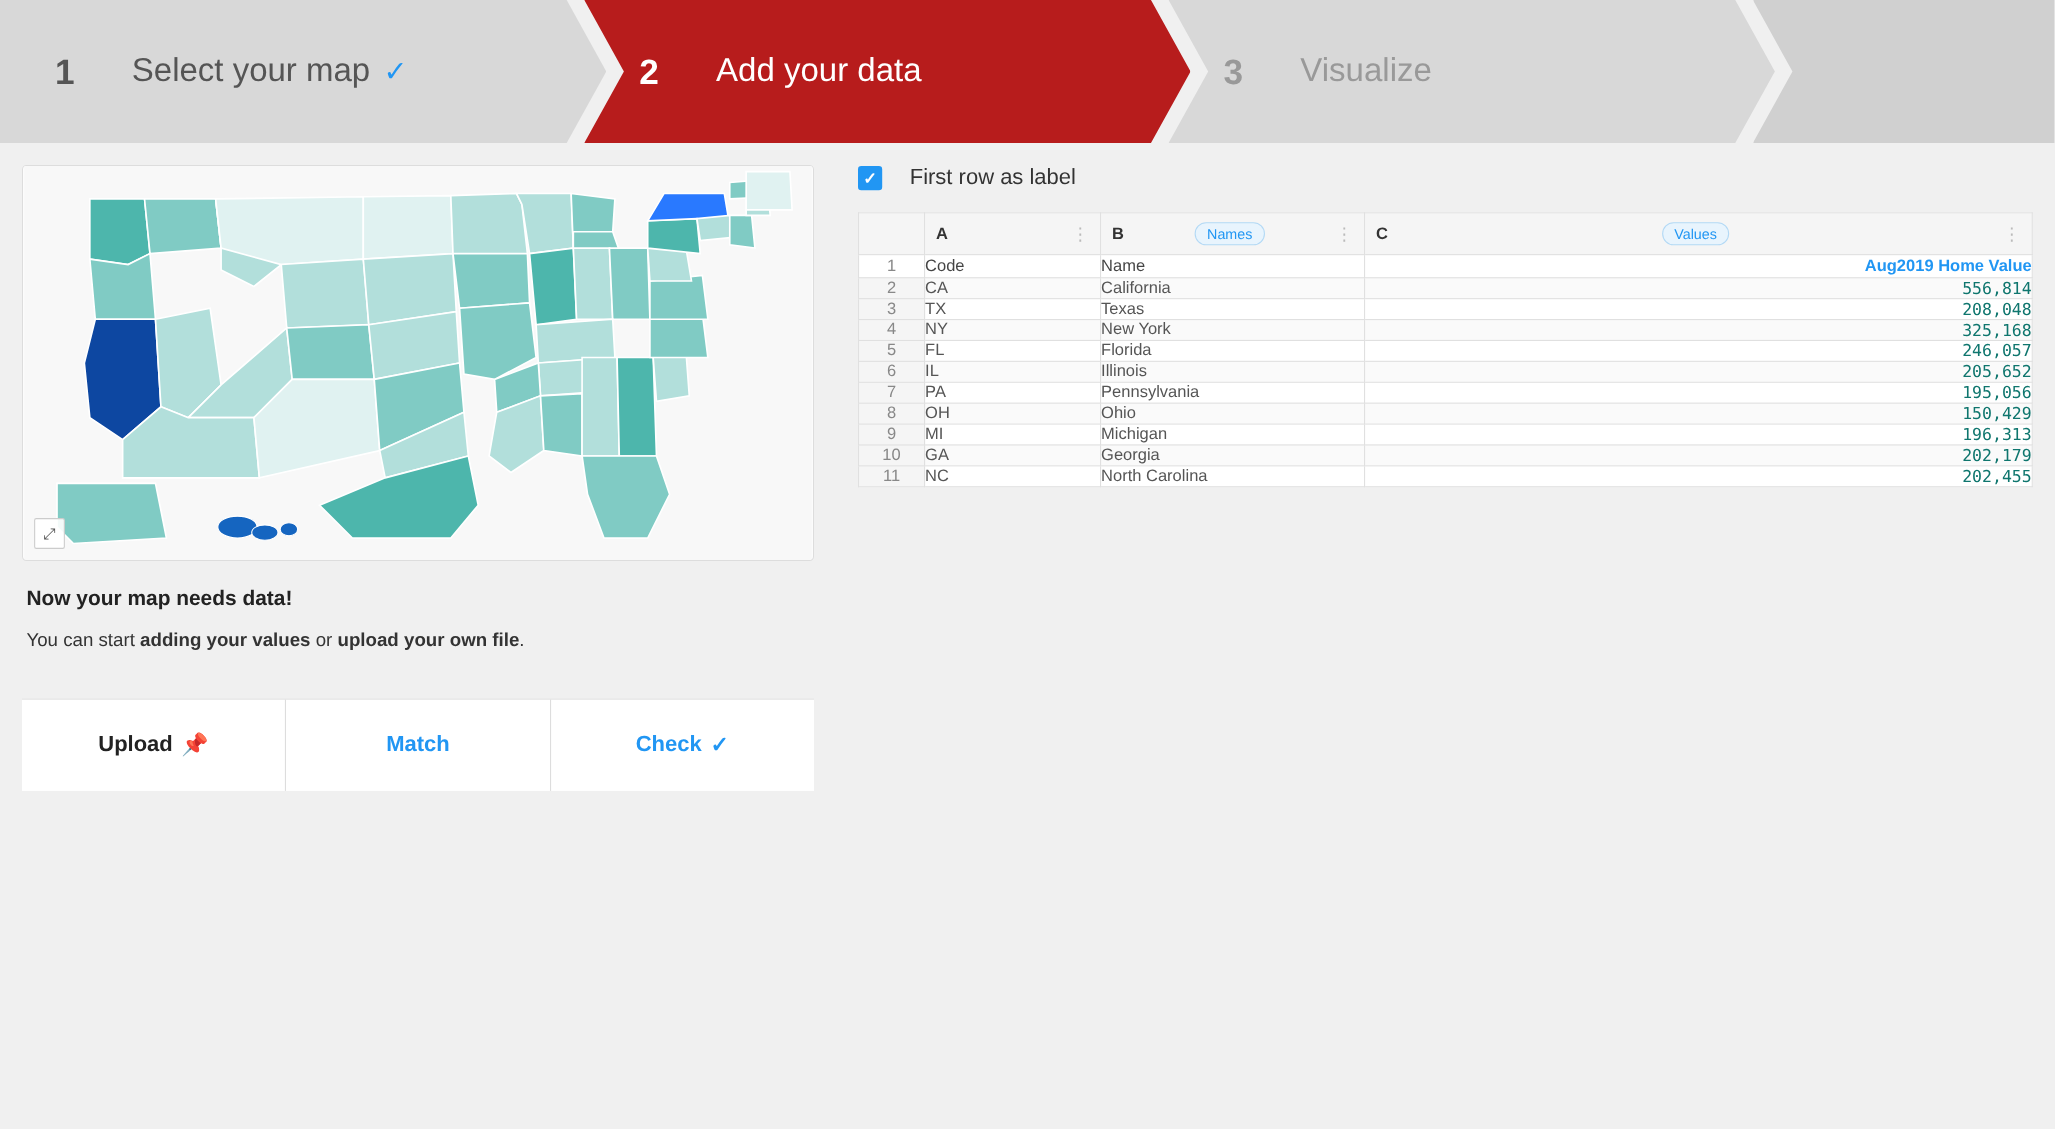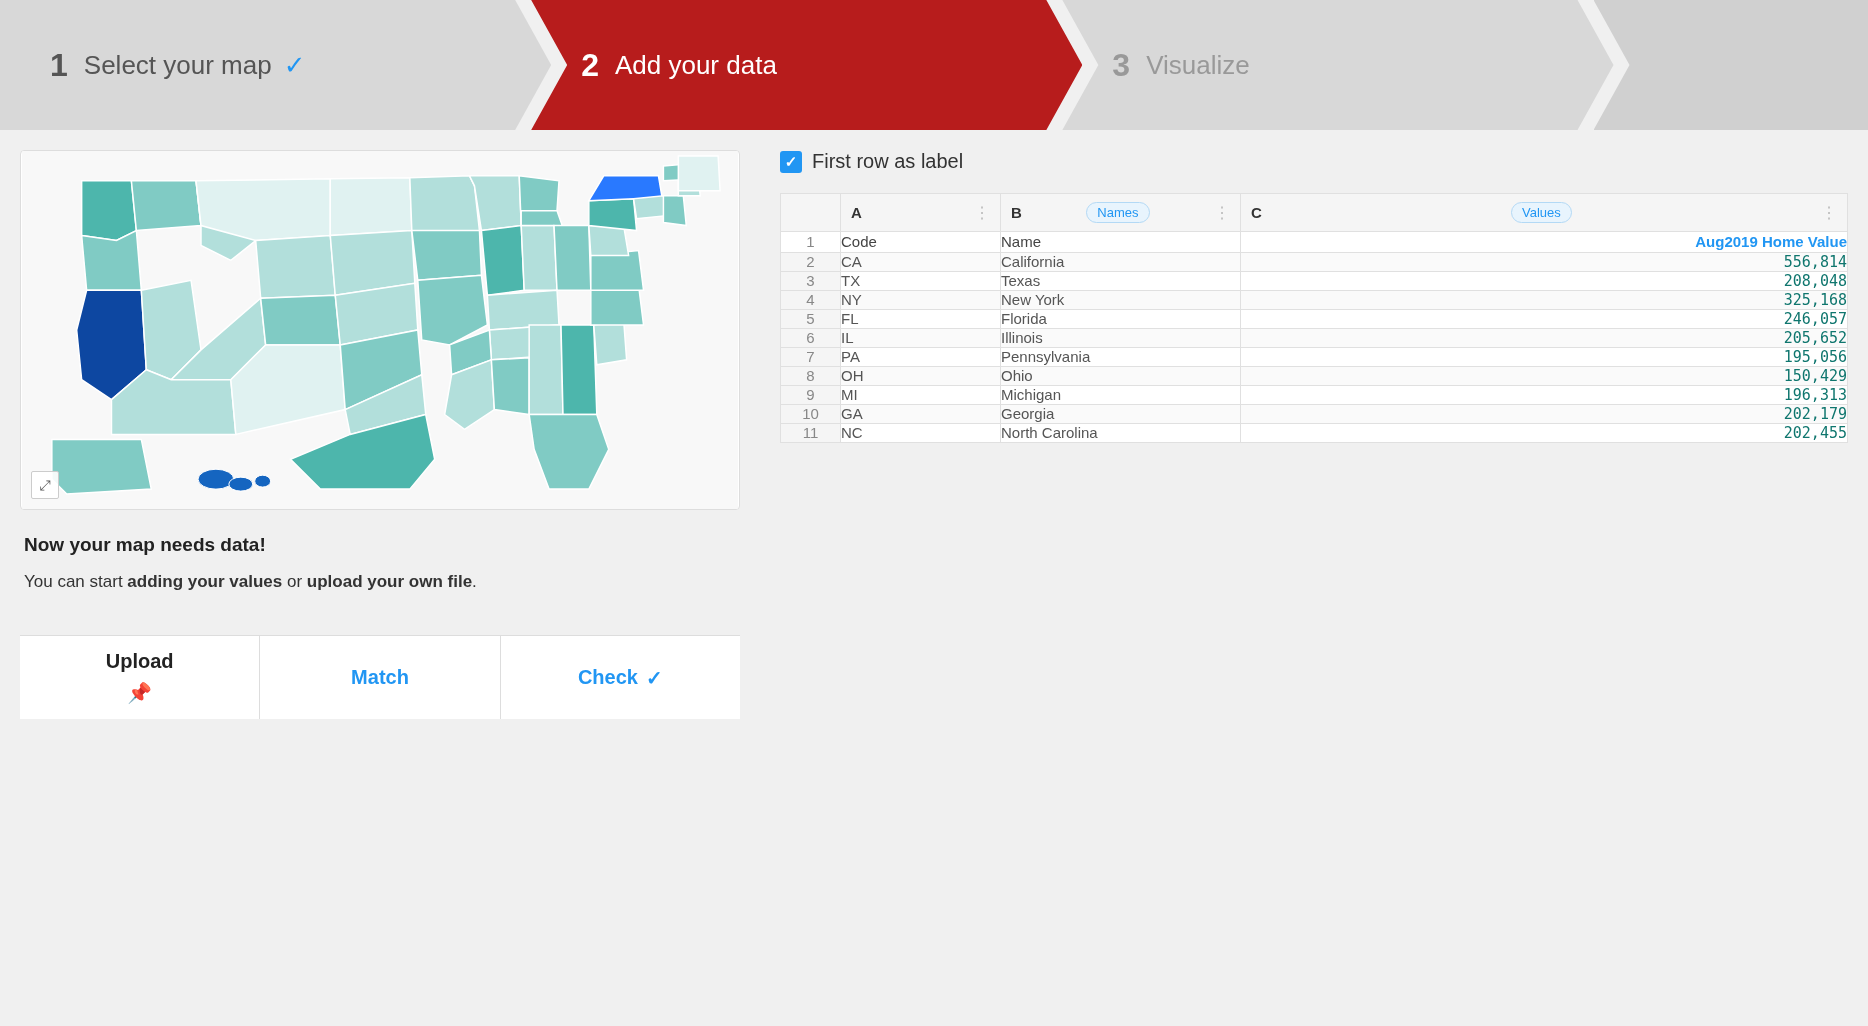--- a/index.html
+++ b/index.html
@@ -19,21 +19,21 @@
       position: relative;
       font-size: 28px;
       font-weight: 400;
       flex: 1;
     }
     .step-number {
       font-size: 32px;
       font-weight: bold;
       margin-right: 16px;
     }
-    .step-label { font-size: 26px; }
+    .step-label { font-size: 30px; margin-left: 36px; }
     .step-check { margin-left: 12px; color: #2196f3; font-size: 26px; }
 
     
     .step-1 {
       background: #d8d8d8;
       clip-path: polygon(0 0, calc(100% - 36px) 0, 100% 50%, calc(100% - 36px) 100%, 0 100%);
       color: #555;
       z-index: 3;
     }
     .step-2 {
@@ -141,34 +141,34 @@
       justify-content: center;
       font-size: 20px;
       font-weight: 600;
       color: #2196f3;
       cursor: pointer;
       border-right: 1px solid #ddd;
       padding: 16px;
       gap: 8px;
     }
     .tab-item:last-child { border-right: none; }
-    .tab-item.active { color: #222; flex-direction: column; }
+    .tab-item.active { color: #222; }
     .check-icon { color: #2196f3; }
 
     
     .right-panel {
       flex: 1;
       padding: 0 20px;
       overflow-y: auto;
     }
 
     .first-row-label {
       display: flex;
       align-items: center;
-      gap: 10px;
+      gap: 25px;
       margin-bottom: 20px;
       font-size: 20px;
       color: #333;
     }
     .checkbox-box {
       width: 22px;
       height: 22px;
       background: #2196f3;
       border-radius: 3px;
       display: flex;

